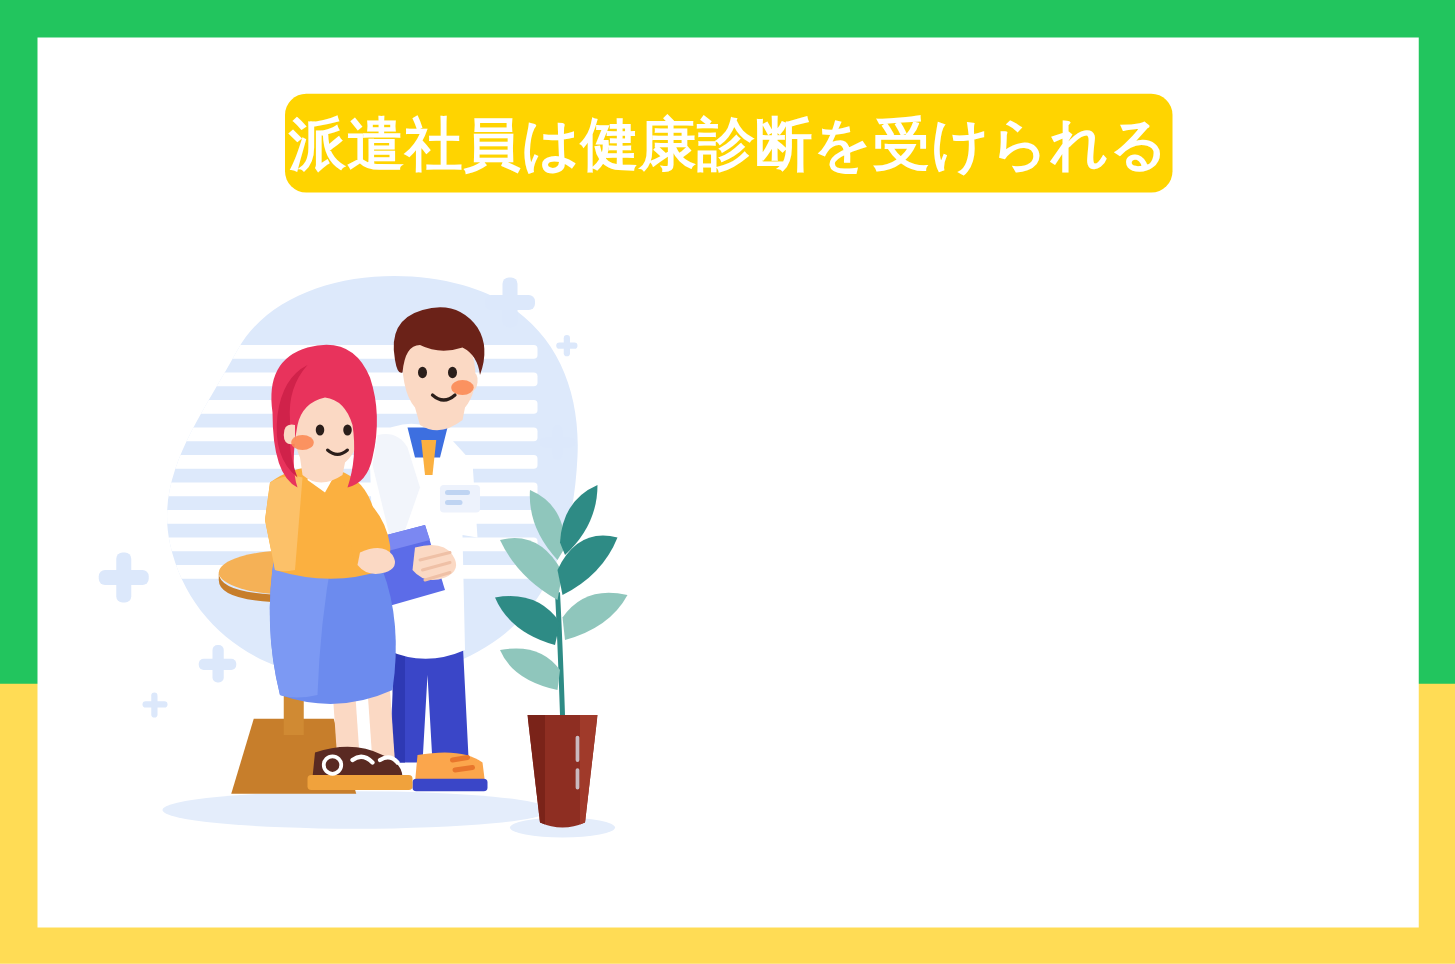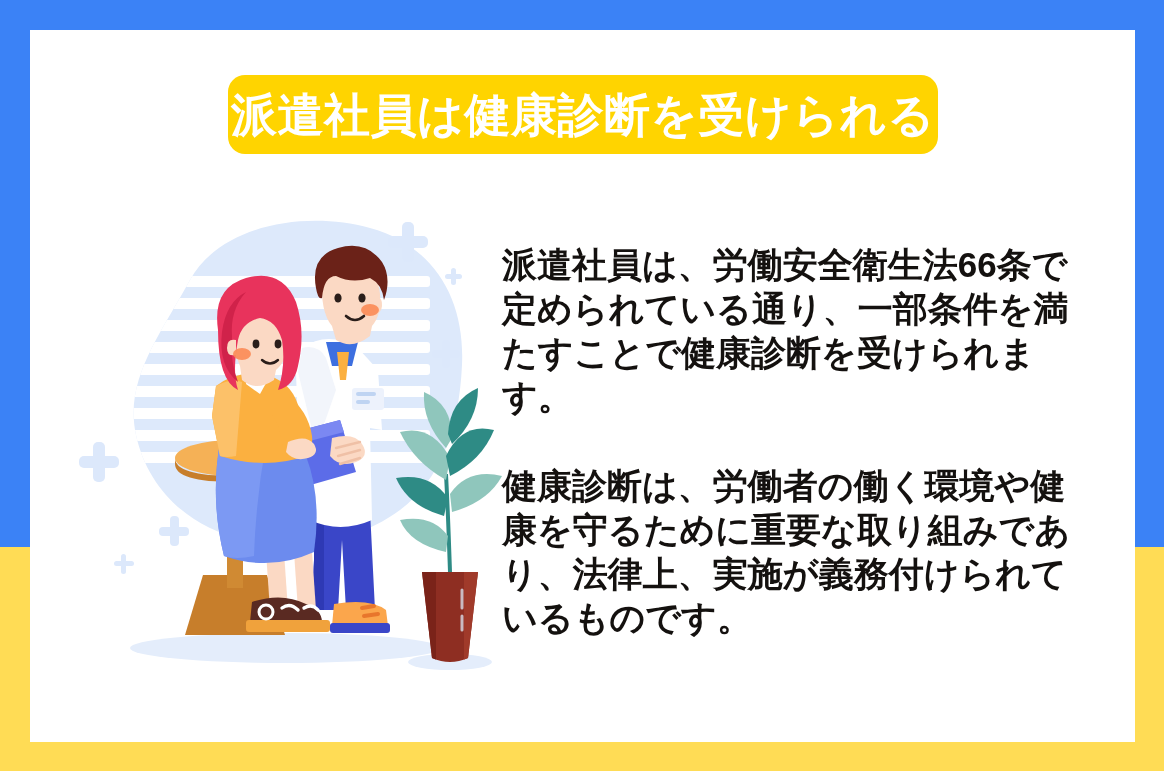--- a/index.html
+++ b/index.html
@@ -5,21 +5,21 @@
   * { margin:0; padding:0; box-sizing:border-box; }
   html, body {
     width:1164px; height:771px;
     font-family:"Liberation Sans","DejaVu Sans",sans-serif;
   }
   body { background:#FFDC55; overflow:hidden; }
 
   .page-frame {
     position:absolute; left:0; top:0;
     width:1164px; height:547px;
-    background:#3b82f6;
+    background:#22c55e;
   }
   .card {
     position:absolute;
     left:30px; top:30px;
     width:1105px; height:712px;
     background:#FFFFFF;
   }
 
   
   .title-banner {
@@ -258,19 +258,15 @@
             <rect x="89" y="347" width="30" height="9" rx="4"></rect>
           </g>
           <g>
             <rect x="51" y="374" width="5" height="20" rx="2.5"></rect>
             <rect x="44" y="381" width="20" height="5" rx="2.5"></rect>
           </g>
         </g>
       </svg>
     </div>
 
-    <div class="text-column">
-      <p class="para">派遣社員は、労働安全衛生法66条で定められている通り、一部条件を満たすことで健康診断を受けられます。</p>
-      <p class="para">健康診断は、労働者の働く環境や健康を守るために重要な取り組みであり、法律上、実施が義務付けられているものです。</p>
-    </div>
 
   </div>
 </div>
 
 </body></html>

